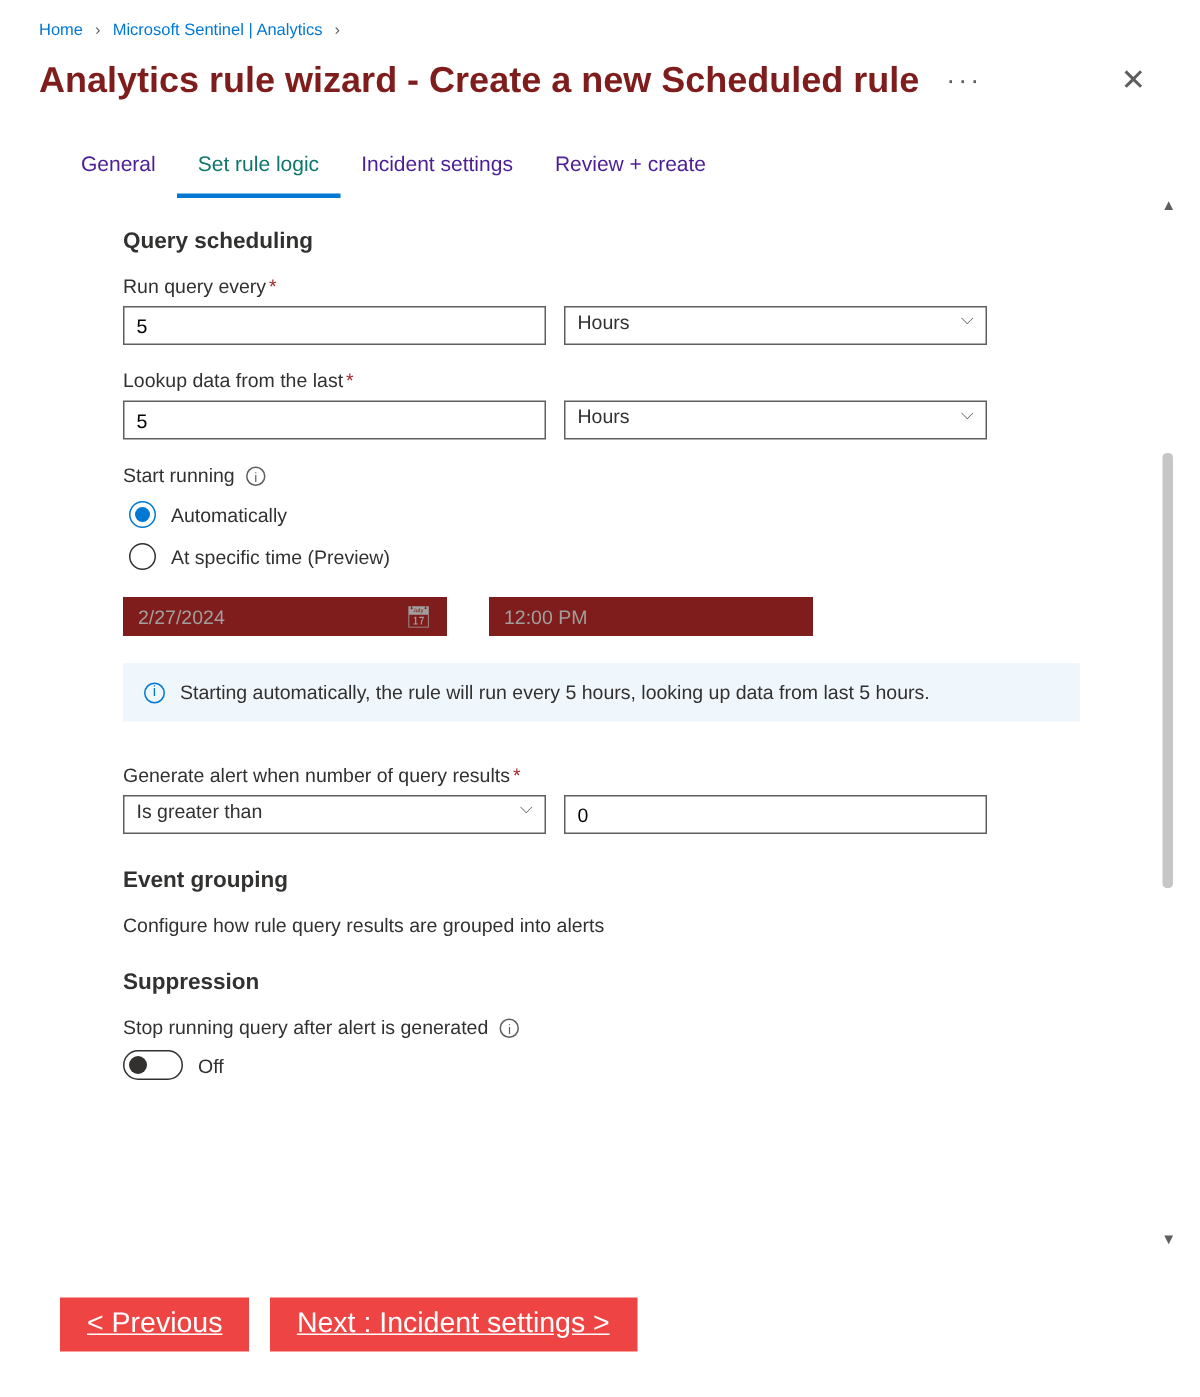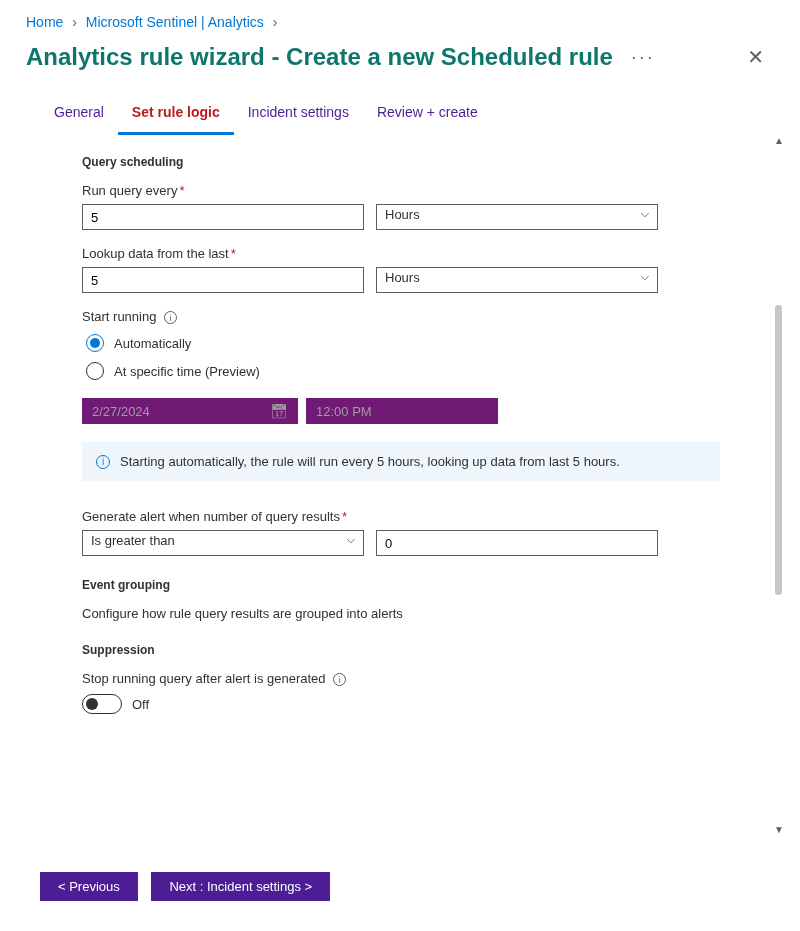--- a/index.html
+++ b/index.html
@@ -1,69 +1,69 @@
 <!DOCTYPE html>
 <html><head>
   <meta charset="utf-8">
   <style>
     * { box-sizing: border-box; margin: 0; padding: 0; }
     body { font-family: 'Segoe UI', Arial, sans-serif; font-size: 13px; color: #323130; width: 800px; height: 931px; background: #fff; position: relative; overflow: hidden; }
 
-    .breadcrumb { padding: 14px 20px 6px 26px; font-size: 14px; color: #0078d4; }
+    .breadcrumb { padding: 14px 20px 6px 26px; font-size: 11px; color: #0078d4; }
     .breadcrumb a { color: #0078d4; text-decoration: none; }
     .breadcrumb .sep { color: #605e5c; margin: 0 5px; }
 
     .header { padding: 4px 26px 12px 26px; display: flex; align-items: center; justify-content: space-between; }
-    .header h1 { font-size: 24px; font-weight: 600; color: #0f766e; }
+    .header h1 { font-size: 24px; font-weight: 600; color: #7f1d1d; }
     .header .ellipsis { margin-left: 18px; color: #605e5c; font-size: 18px; letter-spacing: 2px; }
     .close { font-size: 20px; color: #605e5c; font-weight: 300; cursor: pointer; padding: 5px 10px; }
 
     .tabs { display: flex; gap: 0; padding: 10px 0 0 40px; border-bottom: none; }
     .tab { padding: 8px 14px 12px 14px; font-size: 14px; color: #4c1d95; cursor: pointer; border-bottom: 3px solid transparent; }
-    .tab.active { color: #b91c1c; border-bottom-color: #0078d4; font-weight: 700; }
+    .tab.active { color: #0f766e; border-bottom-color: #0078d4; font-weight: 400; }
 
     .scroll-area { position: relative; height: 700px; overflow: hidden; }
     .scroll-content { padding: 20px 80px 20px 82px; }
     .scroll-thumb { position: absolute; right: 18px; top: 170px; width: 7px; height: 290px; background: #c8c6c4; border-radius: 3px; }
     .scroll-arrow { position: absolute; right: 16px; font-size: 10px; color: #605e5c; }
     .scroll-arrow.up { top: 0; }
     .scroll-arrow.down { bottom: 0; }
 
-    h3 { font-size: 12px; font-weight: 600; margin-bottom: 14px; color: #323130; }
+    h3 { font-size: 15px; font-weight: 600; margin-bottom: 14px; color: #323130; }
     .field-label { font-size: 13px; color: #323130; margin-bottom: 6px; display: block; }
     .required { color: #a4262c; margin-left: 2px; }
     .info-icon { display: inline-flex; align-items: center; justify-content: center; width: 13px; height: 13px; border: 1px solid #605e5c; border-radius: 50%; font-size: 9px; color: #605e5c; margin-left: 4px; font-style: normal; vertical-align: middle; }
 
     .row2 { display: flex; gap: 12px; margin-bottom: 16px; }
     .input, .select { height: 26px; border: 1px solid #605e5c; padding: 2px 8px; font-size: 13px; font-family: inherit; background: #fff; }
     .input { flex: 0 0 282px; }
     .select { flex: 0 0 282px; display: flex; align-items: flex-start; justify-content: space-between; cursor: pointer; }
     .chevron { font-size: 11px; color: #605e5c; }
 
     .radio-group { margin: 10px 0 18px 4px; }
     .radio-row { display: flex; align-items: center; margin-bottom: 10px; cursor: pointer; }
     .radio { width: 18px; height: 18px; border: 1px solid #323130; border-radius: 50%; margin-right: 10px; display: inline-flex; align-items: center; justify-content: center; }
     .radio.checked { border-color: #0078d4; }
     .radio.checked::after { content: ''; width: 10px; height: 10px; background: #0078d4; border-radius: 50%; }
 
     .date-time-row { display: flex; gap: 8px; margin-bottom: 18px; }
-    .disabled-box { background: #701a75; border: none; height: 26px; display: flex; align-items: center; padding: 0 10px; color: #a19f9d; font-size: 13px; }
+    .disabled-box { background: #7f1d1d; border: none; height: 26px; display: flex; align-items: center; padding: 0 10px; color: #a19f9d; font-size: 13px; }
     .date-box { width: 216px; justify-content: space-between; }
-    .time-box { width: 192px; }
+    .time-box { width: 216px; margin-left: 20px; }
     .cal-icon { color: #a19f9d; font-size: 14px; }
 
     .info-banner { background: #eff6fc; border-left: none; padding: 12px 14px; display: flex; align-items: center; gap: 10px; margin-bottom: 28px; font-size: 13px; }
     .info-banner .ic { color: #0078d4; width: 14px; height: 14px; border: 1px solid #0078d4; border-radius: 50%; display: inline-flex; align-items: center; justify-content: center; font-size: 10px; flex-shrink: 0; }
 
     .toggle { width: 40px; height: 20px; border: 1px solid #323130; border-radius: 10px; position: relative; display: inline-block; vertical-align: middle; margin-right: 10px; cursor: pointer; }
     .toggle::after { content: ''; position: absolute; left: 3px; top: 3px; width: 12px; height: 12px; background: #323130; border-radius: 50%; }
     .toggle-row { display: flex; align-items: center; margin-top: 8px; }
 
     .footer { position: absolute; bottom: 0; left: 0; right: 0; padding: 16px 0 30px 40px; background: #fff; }
-    .btn { background: #4c1d95; color: #fff; border: none; padding: 7px 18px; font-size: 13px; cursor: pointer; margin-right: 10px; font-family: inherit; }
+    .btn { background: #ef4444; color: #fff; border: none; padding: 7px 18px; font-size: 19px; cursor: pointer; margin-right: 10px; font-family: inherit; text-decoration: underline; }
 
     .section { margin-bottom: 22px; }
   </style>
 </head>
 <body>
 
 <div class="breadcrumb">
   <a>Home</a>
   <span class="sep">›</span>
   <a>Microsoft Sentinel | Analytics</a>

